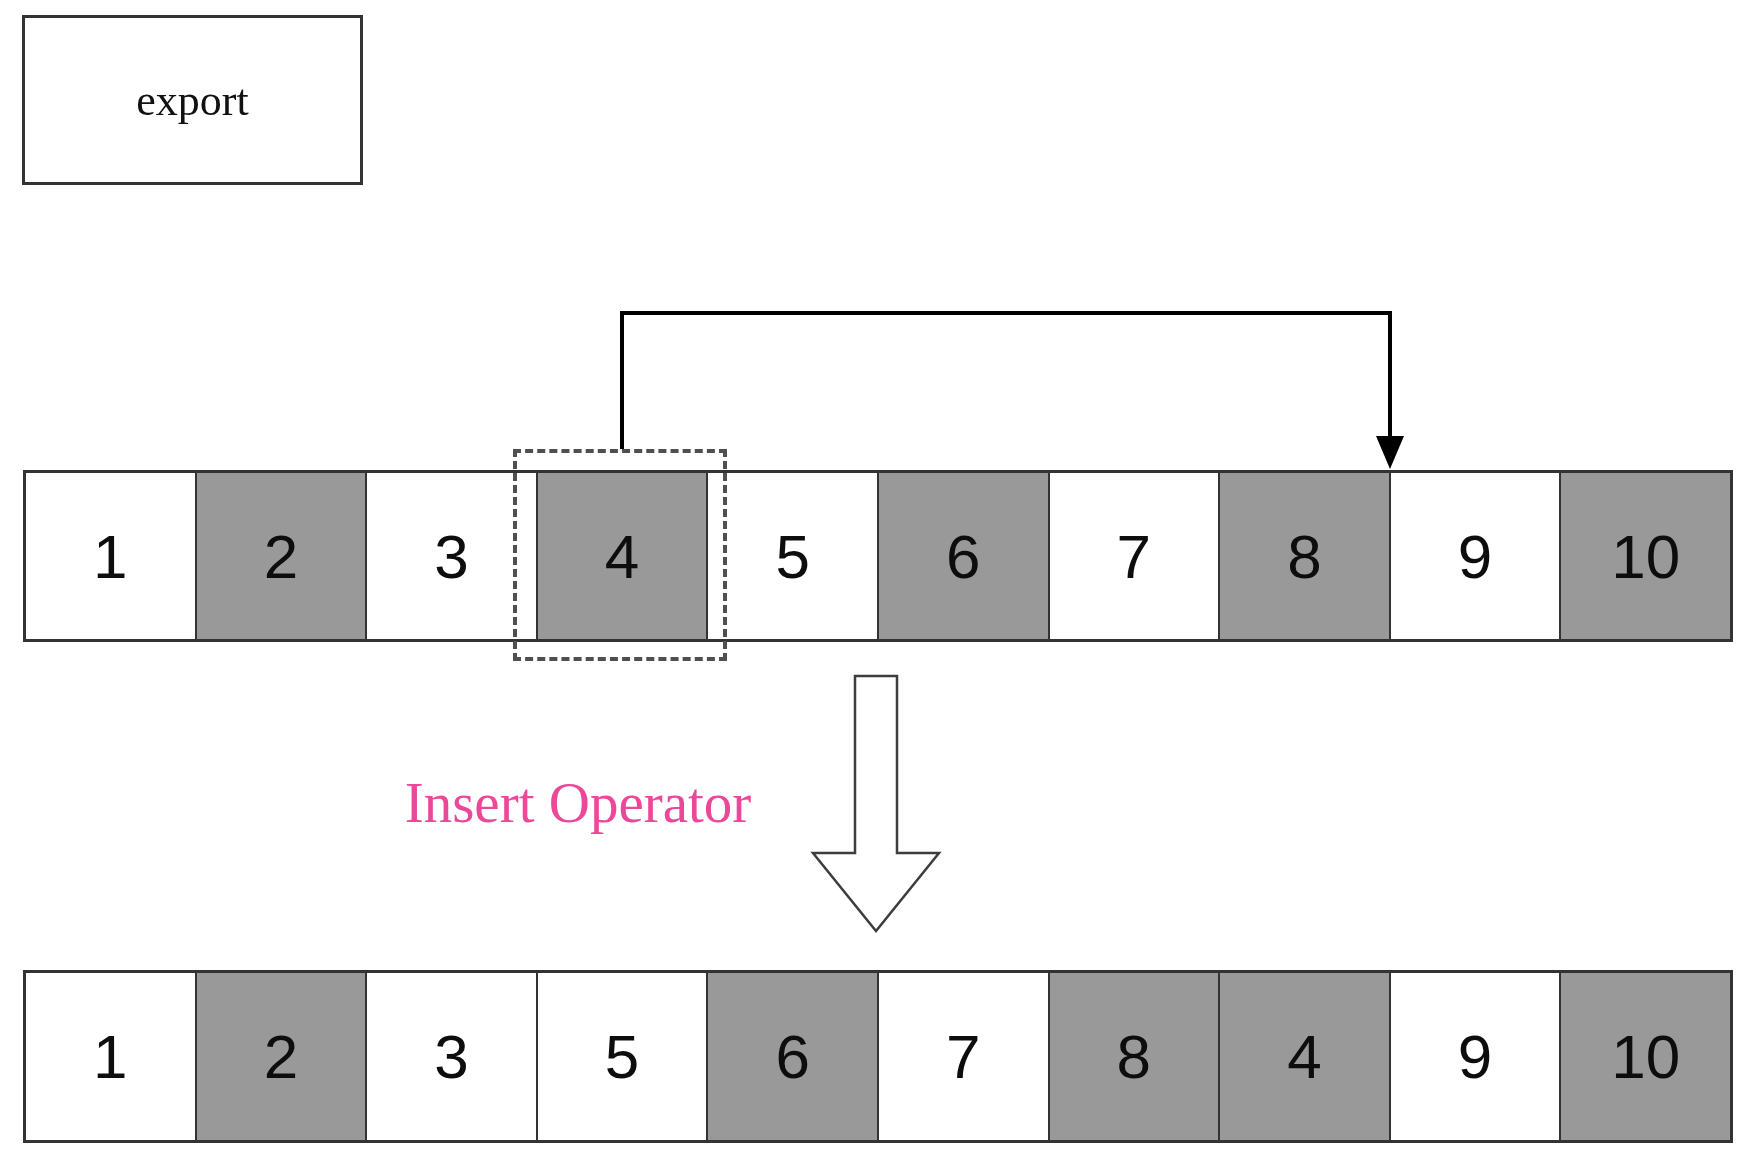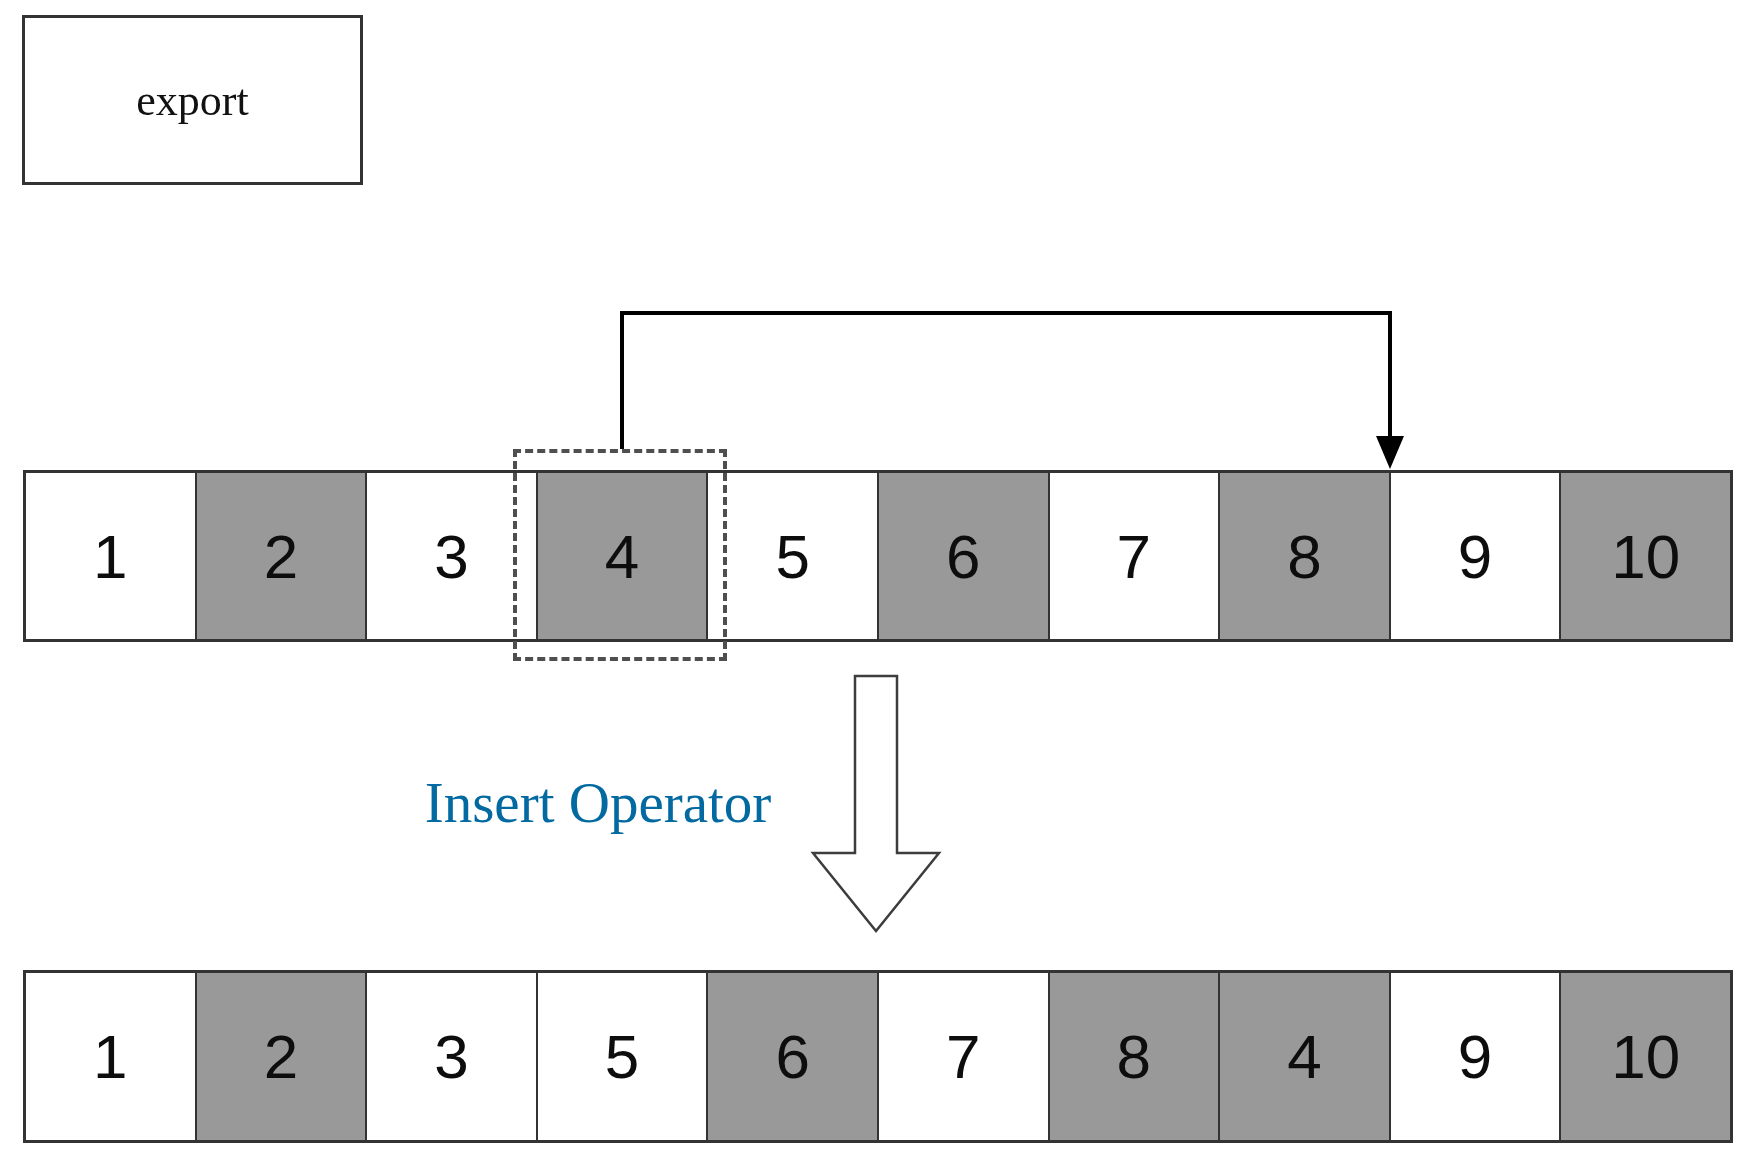--- a/index.html
+++ b/index.html
@@ -85,27 +85,27 @@
     left: 0;
     top: 0;
     width: 1742px;
     height: 1162px;
     pointer-events: none;
   }
 
   
   .op-label {
     position: absolute;
-    left: 358px;
+    left: 338px;
     top: 770px;
     width: 480px;
     text-align: center;
     font-family: "Liberation Serif", serif;
     font-size: 57px;
-    color: #0369a1;
+    color: #ec4899;
     white-space: nowrap;
   }
 </style>
 </head>
 <body>
 
 <div class="canvas">
 
   <div class="legend">
     <div class="legend-cell export">export</div>

